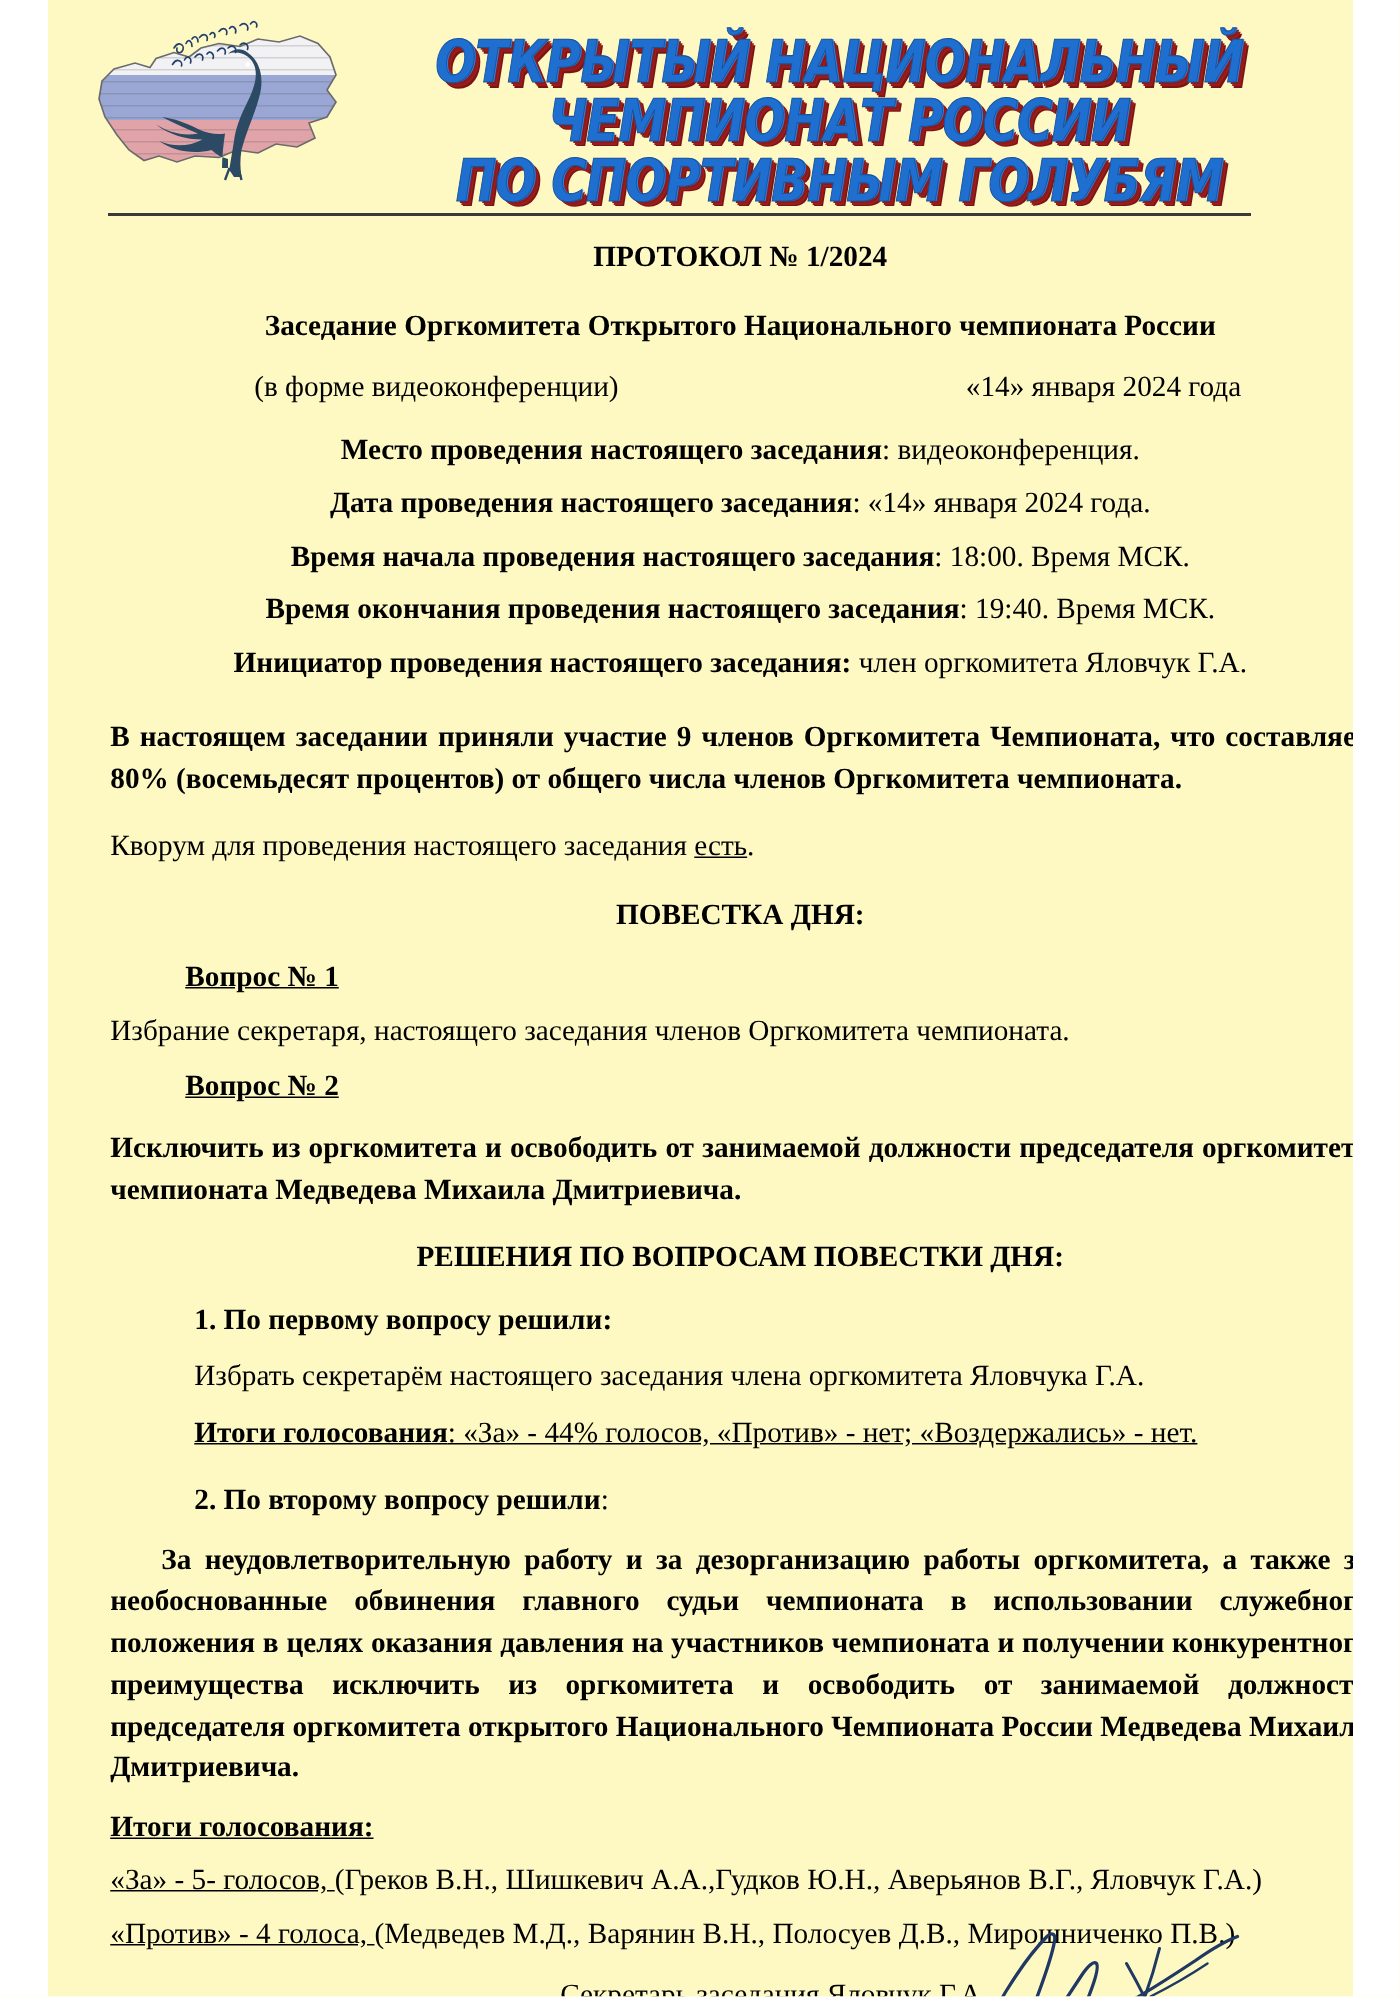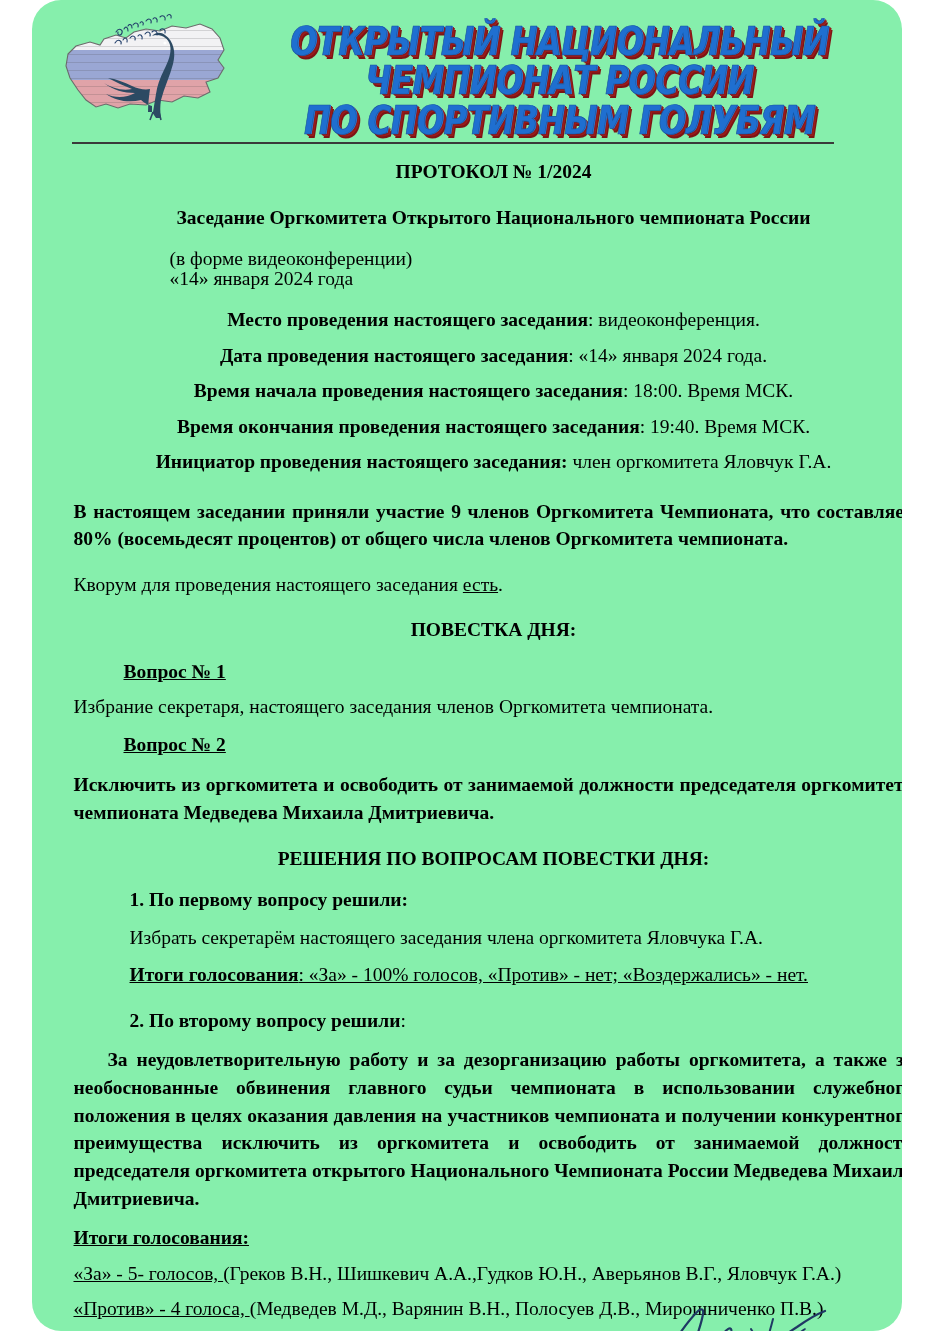--- a/index.html
+++ b/index.html
@@ -10,24 +10,23 @@
   }
   body {
     font-family: "Liberation Serif", "DejaVu Serif", serif;
     color: #000000;
   }
   .page {
     position: relative;
     width: 870px;
     height: 1331px;
     margin: 0 auto;
-    background: #86efac;
+    background: #fef9c3;
     overflow: hidden;
     box-sizing: border-box;
-    border-radius: 29px;
   }
 
   
   .letterhead {
     position: relative;
     height: 126px;
   }
   .logo {
     position: absolute;
     left: 28px;
@@ -104,21 +103,20 @@
 
   .indent-1  { padding-left: 50px; }
   .indent-2  { padding-left: 56px; }
   .first-indent { text-indent: 34px; }
 
   .two-col {
     display: flex;
     justify-content: space-between;
     padding-left: 96px;
     padding-right: 86px;
-    flex-direction: column;
   }
 
   .sig-row {
     position: relative;
     margin-top: 22px;
     padding-left: 300px;
     height: 70px;
   }
   .sig-text { font-size: 19.5px; }
   .sig-mark {
@@ -263,21 +261,21 @@
 
     <p class="just line-2 gap-14">Исключить из оргкомитета и освободить от занимаемой должности председателя оргкомитета чемпионата Медведева Михаила Дмитриевича.</p>
 
     <p class="center b gap-22">РЕШЕНИЯ ПО ВОПРОСАМ ПОВЕСТКИ ДНЯ:</p>
 
     <p class="b gap-22 indent-2">1. По первому вопросу решили:</p>
 
     <p class="gap-18 indent-2">Избрать секретарём настоящего заседания члена оргкомитета Яловчука Г.А.</p>
 
     <p class="u gap-18 indent-2">
-      <span class="b">Итоги голосования</span><span>: «За» - 100% голосов, «Против» - нет; «Воздержались» - нет.</span>
+      <span class="b">Итоги голосования</span><span>: «За» - 44% голосов, «Против» - нет; «Воздержались» - нет.</span>
     </p>
 
     <p class="gap-26 indent-2">
       <span class="b">2. По второму вопросу решили</span><span>:</span>
     </p>
 
     <p class="just line-2 first-indent gap-16">За неудовлетворительную работу и за дезорганизацию работы оргкомитета, а также за необоснованные обвинения главного судьи чемпионата в использовании служебного положения в целях оказания давления на участников чемпионата и получении конкурентного преимущества исключить из оргкомитета и освободить от занимаемой должности председателя оргкомитета открытого Национального Чемпионата России Медведева Михаила Дмитриевича.</p>
 
     <p class="b u gap-16">Итоги голосования:</p>
 

